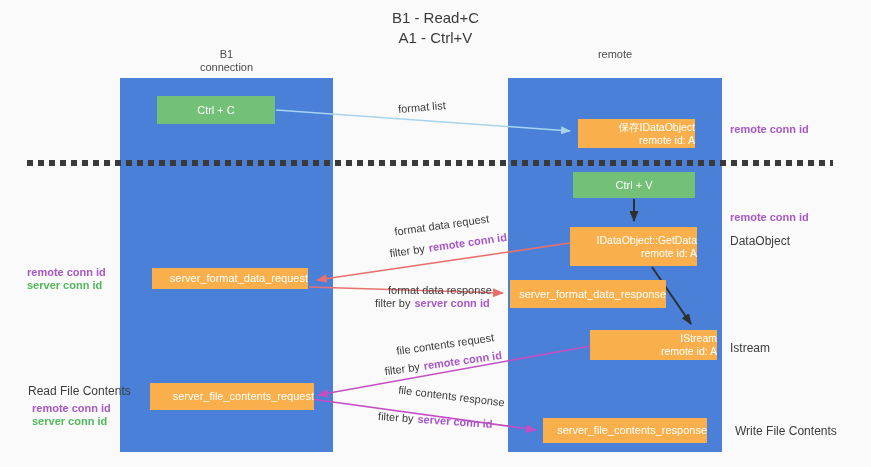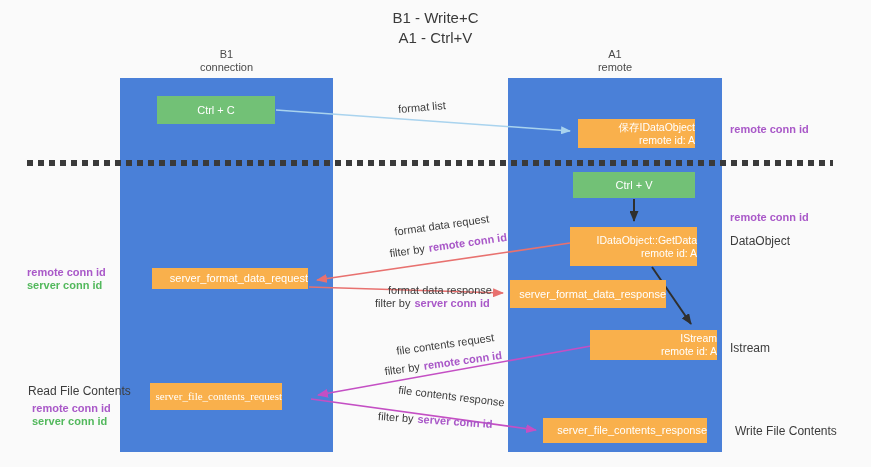--- a/index.html
+++ b/index.html
@@ -28,30 +28,29 @@
   .rot-p7{transform:rotate(7deg);}
   .rot-p4{transform:rotate(4deg);}
   svg.overlay{position:absolute;left:0;top:0;pointer-events:none;}
 </style>
 </head>
 <body>
 
 <div id="stage">
 
   <div class="abs title" style="top:8px;">
-    <div>B1 - Write+C</div>
+    <div>B1 - Read+C</div>
     <div>A1 - Ctrl+V</div>
   </div>
 
   <div class="abs lane-header" style="left:120px;top:48px;width:213px;">
     <div>B1</div>
     <div>connection</div>
   </div>
   <div class="abs lane-header" style="left:508px;top:48px;width:214px;">
-    <div>A1</div>
     <div>remote</div>
   </div>
 
   <div class="abs lane" style="left:120px;top:78px;width:213px;height:374px;"></div>
   <div class="abs lane" style="left:508px;top:78px;width:214px;height:374px;"></div>
 
   <svg class="overlay" width="871" height="467" viewBox="0 0 871 467">
     <defs>
       <marker id="m-blue" markerWidth="10" markerHeight="8" refX="9" refY="4" orient="auto" markerUnits="userSpaceOnUse">
         <path d="M0,0 L10,4 L0,8 z" fill="#a9d3ee"></path>
@@ -108,21 +107,21 @@
 
   <div class="abs box orange" style="left:510px;top:280px;width:156px;height:28px;">
     <span>server_format_data_response</span>
   </div>
 
   <div class="abs box orange two-line" style="left:590px;top:330px;width:127px;height:30px;">
     <span>IStream</span>
     <span>remote id: A</span>
   </div>
 
-  <div class="abs box orange" style="left:150px;top:383px;width:132px;height:27px;font-family:Liberation Serif, serif;">
+  <div class="abs box orange" style="left:150px;top:383px;width:164px;height:27px;">
     <span>server_file_contents_request</span>
   </div>
 
   <div class="abs box orange" style="left:543px;top:418px;width:164px;height:25px;">
     <span>server_file_contents_response</span>
   </div>
 
   <div class="abs lbl rot-n5" style="left:398px;top:101px;">format list</div>
 
   <div class="abs lbl rot-n8" style="left:394px;top:219px;">format data request</div>

